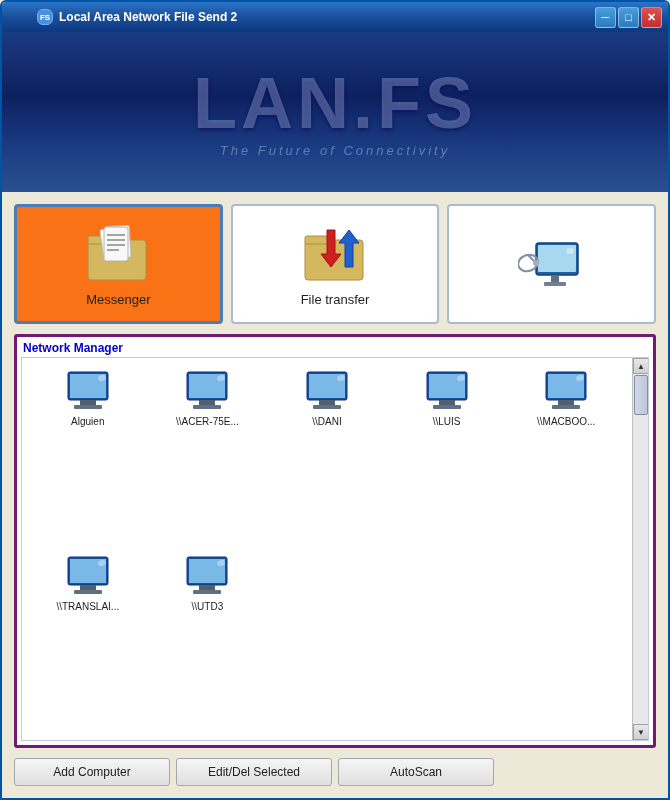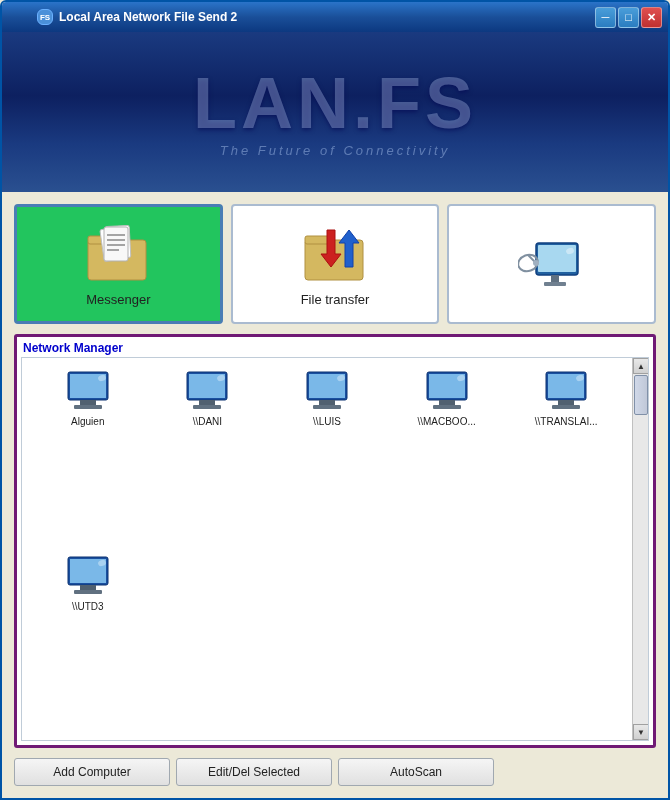--- a/index.html
+++ b/index.html
@@ -128,21 +128,21 @@
       flex-direction: column;
       align-items: center;
       gap: 8px;
       cursor: pointer;
       min-height: 120px;
       justify-content: center;
     }
 
     .mode-btn.selected {
       border-color: #4a7db5;
-      background: #22c55e;
+      background: #f97316;
       box-shadow: inset 0 0 0 1px #4a7db5;
     }
 
     .mode-btn-label {
       font-size: 13px;
       color: #222;
       text-align: center;
     }
 
     .network-manager-section {
@@ -337,20 +337,30 @@
             <svg width="48" height="42" viewBox="0 0 48 42">
               <rect x="4" y="2" width="40" height="28" rx="2" fill="#1a50a0" stroke="#0a3070" stroke-width="1"></rect>
               <rect x="6" y="4" width="36" height="24" fill="#7ab8e8"></rect>
               <rect x="16" y="30" width="16" height="6" fill="#506070"></rect>
               <rect x="10" y="35" width="28" height="4" rx="1" fill="#607080"></rect>
               <ellipse cx="38" cy="8" rx="4" ry="3" fill="rgba(255,255,255,0.35)" transform="rotate(-20 38 8)"></ellipse>
             </svg>
             <span class="computer-label">Alguien</span>
           </div>
 
+          <div class="computer-item">
+            <svg width="48" height="42" viewBox="0 0 48 42">
+              <rect x="4" y="2" width="40" height="28" rx="2" fill="#1a50a0" stroke="#0a3070" stroke-width="1"></rect>
+              <rect x="6" y="4" width="36" height="24" fill="#7ab8e8"></rect>
+              <rect x="16" y="30" width="16" height="6" fill="#506070"></rect>
+              <rect x="10" y="35" width="28" height="4" rx="1" fill="#607080"></rect>
+              <ellipse cx="38" cy="8" rx="4" ry="3" fill="rgba(255,255,255,0.35)" transform="rotate(-20 38 8)"></ellipse>
+            </svg>
+            <span class="computer-label">\\ACER-75E...</span>
+          </div>
 
 
           <div class="computer-item">
             <svg width="48" height="42" viewBox="0 0 48 42">
               <rect x="4" y="2" width="40" height="28" rx="2" fill="#1a50a0" stroke="#0a3070" stroke-width="1"></rect>
               <rect x="6" y="4" width="36" height="24" fill="#7ab8e8"></rect>
               <rect x="16" y="30" width="16" height="6" fill="#506070"></rect>
               <rect x="10" y="35" width="28" height="4" rx="1" fill="#607080"></rect>
               <ellipse cx="38" cy="8" rx="4" ry="3" fill="rgba(255,255,255,0.35)" transform="rotate(-20 38 8)"></ellipse>
             </svg>

